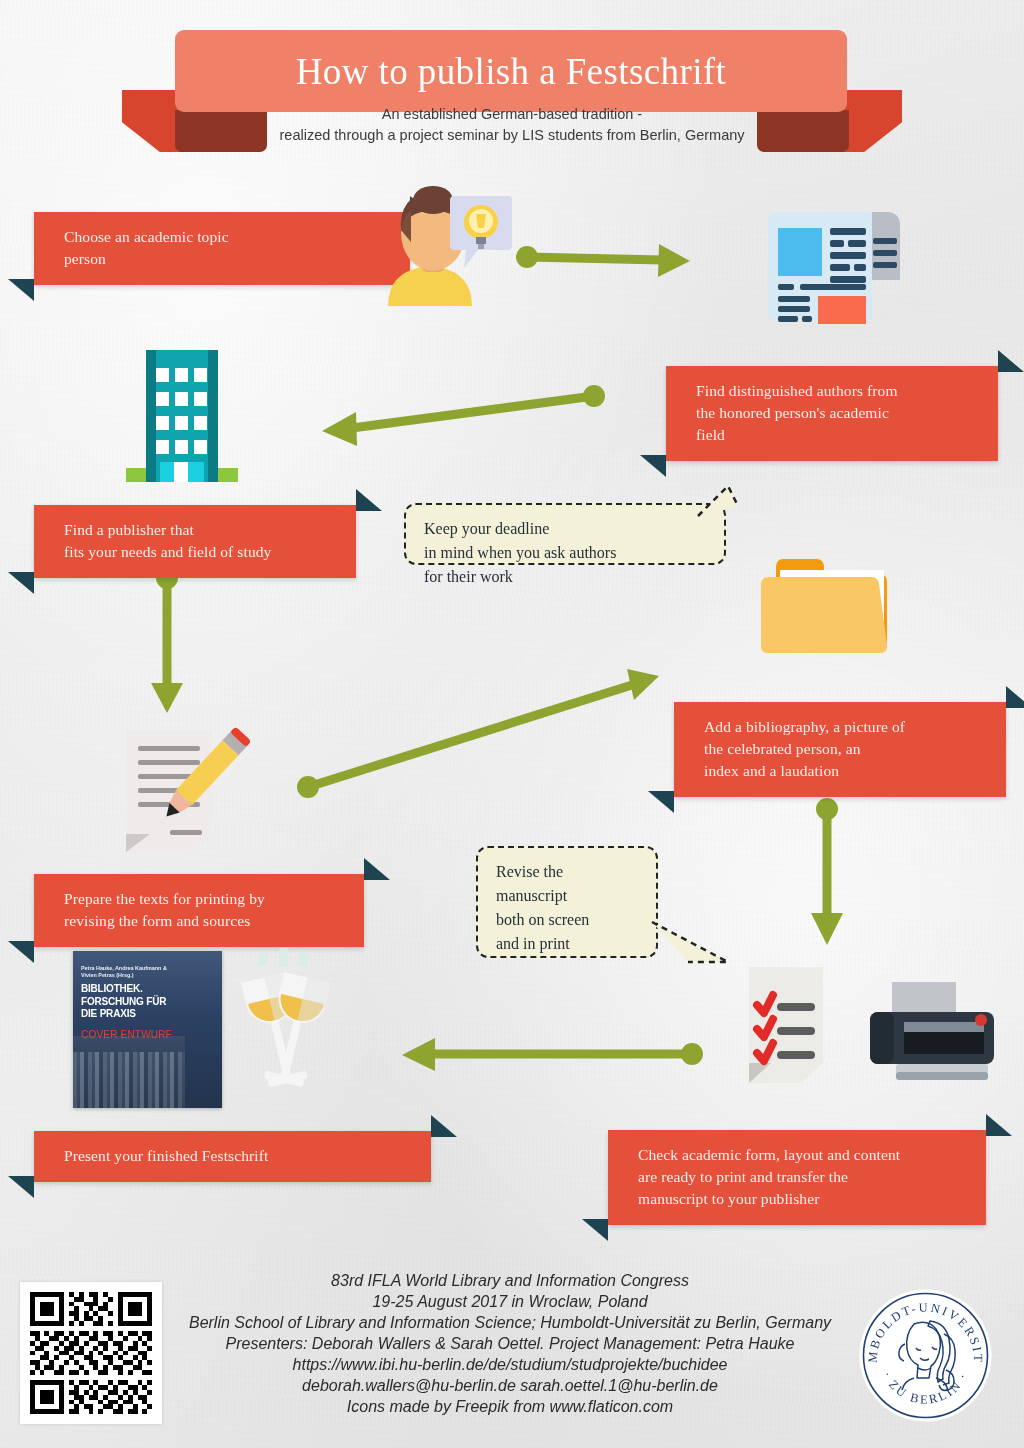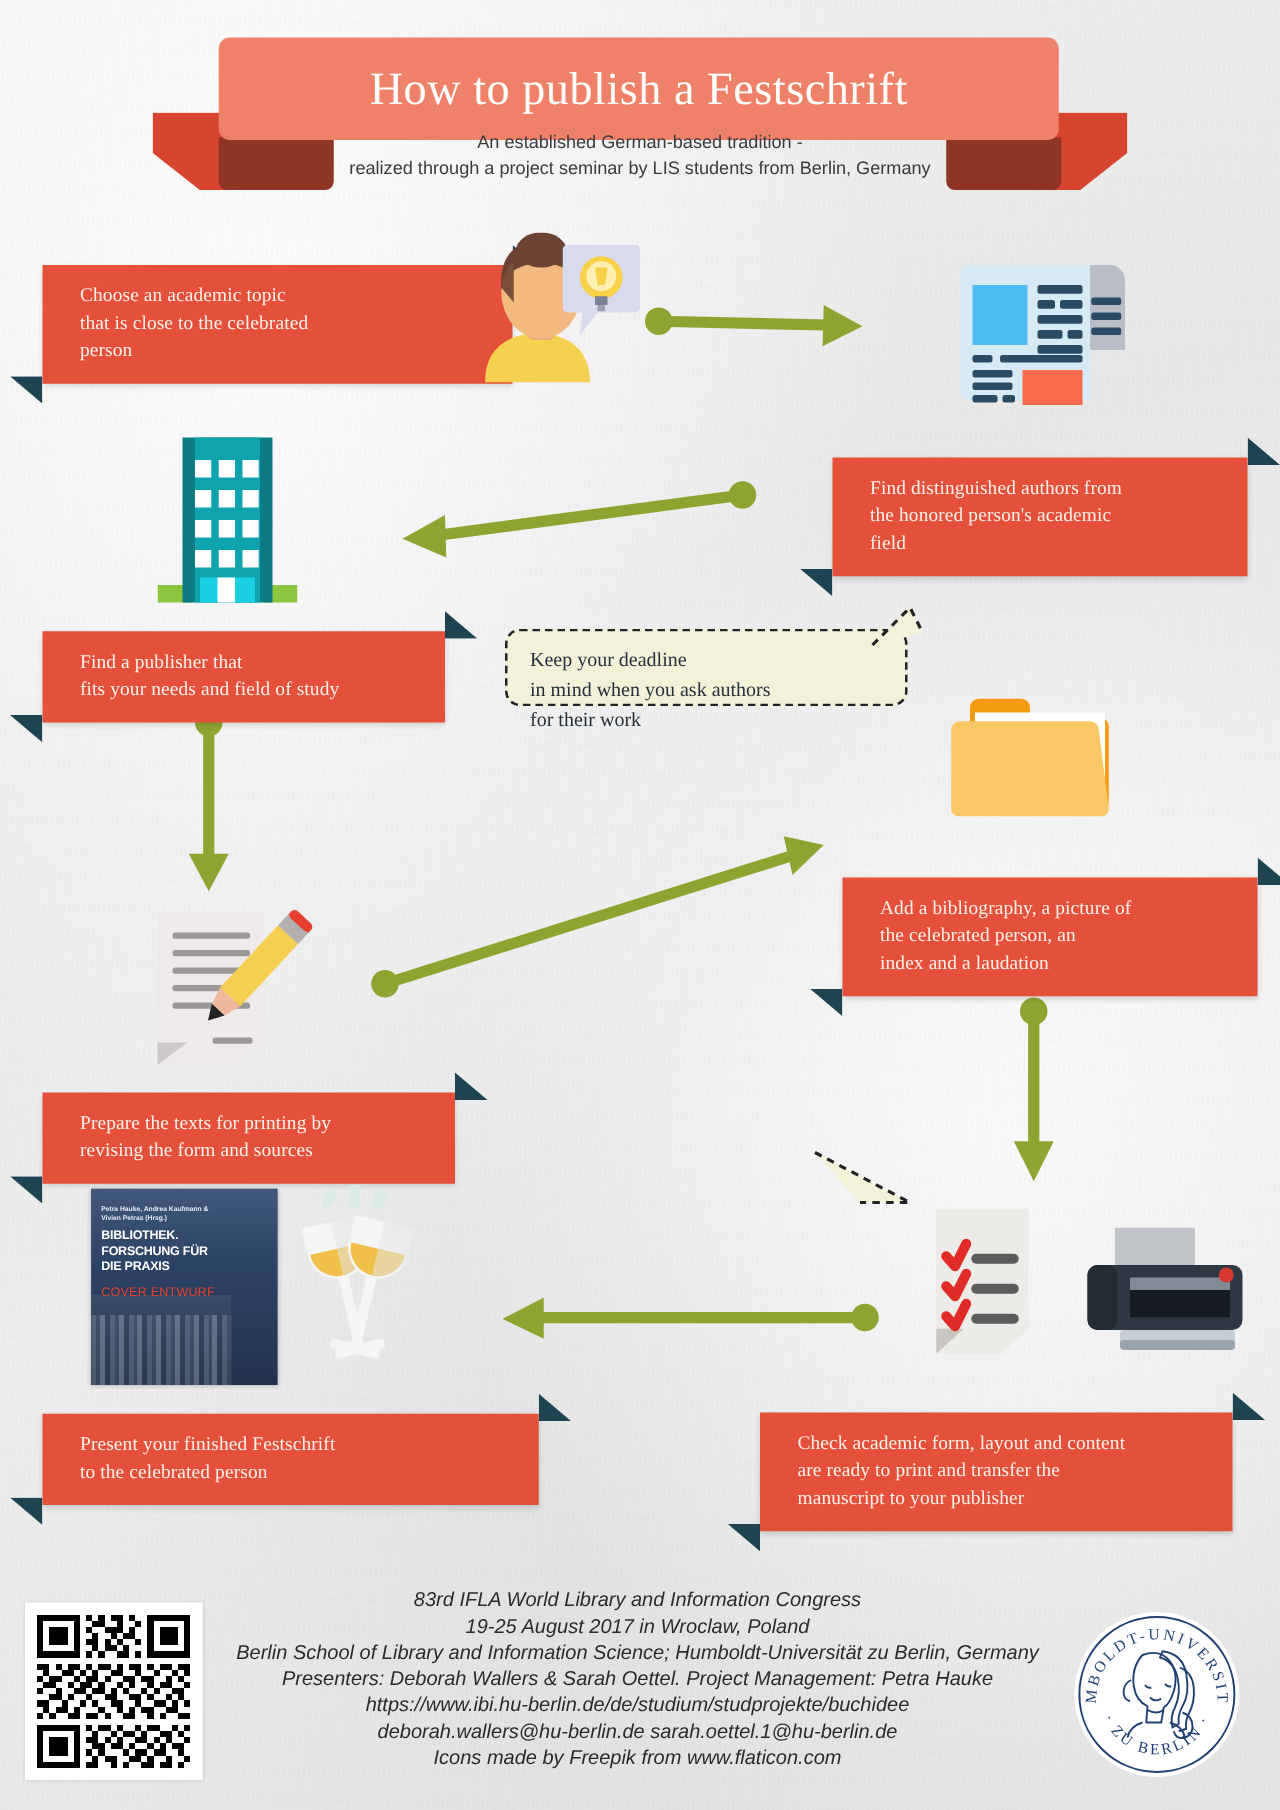--- a/index.html
+++ b/index.html
@@ -146,21 +146,20 @@
       <line class="arrowline" x1="692" y1="1054" x2="432" y2="1054"></line>
       <polygon class="arrowhead" points="435,1038 402,1055 435,1071"></polygon>
     </g>
   </svg>
 
   <div class="step" style="left:34px;top:212px;width:376px;">
     <div class="body">
       <div class="fold tr"></div>
       <div class="fold bl"></div>
       <p>Choose an academic topic</p>
-      <p>that is close to the celebrated</p>
       <p>person</p>
     </div>
   </div>
 
   <svg class="icon" style="left:378px;top:186px;" width="110" height="120" viewBox="0 0 110 120">
     <path d="M10 120 q0 -33 34 -39 h16 q34 6 34 39 z" fill="#f6d14f"></path>
     <rect x="44" y="62" width="22" height="24" rx="5" fill="#e8a977"></rect>
     <ellipse cx="55" cy="47" rx="32" ry="38" fill="#f3b97e"></ellipse>
     <path d="M23 46 q-3 -38 32 -40 q35 2 32 40 q-4 -20 -32 -22 q-28 2 -32 22z" fill="#6b4233"></path>
     <ellipse cx="55" cy="14" rx="20" ry="14" fill="#6b4233"></ellipse>
@@ -284,20 +283,28 @@
   <div class="step" style="left:674px;top:702px;width:332px;">
     <div class="body">
       <div class="fold tr"></div>
       <div class="fold bl"></div>
       <p>Add a bibliography, a picture of</p>
       <p>the celebrated person, an</p>
       <p>index and a laudation</p>
     </div>
   </div>
 
+  <div class="note" style="left:476px;top:846px;width:182px;height:112px;">
+    <p>
+      <span>Revise the</span><br>
+      <span>manuscript</span><br>
+      <span>both on screen</span><br>
+      <span>and in print</span>
+    </p>
+  </div>
   <svg class="icon" style="left:648px;top:918px;" width="86" height="58" viewBox="0 0 86 58">
     <path d="M4 4 L80 44 L40 44" fill="#f3f2d8" stroke="#232323" stroke-width="2.5" stroke-dasharray="6 5"></path>
   </svg>
 
   <div class="step" style="left:34px;top:874px;width:330px;">
     <div class="body">
       <div class="fold tr"></div>
       <div class="fold bl"></div>
       <p>Prepare the texts for printing by</p>
       <p>revising the form and sources</p>
@@ -384,21 +391,20 @@
       <p>are ready to print and transfer the</p>
       <p>manuscript to your publisher</p>
     </div>
   </div>
 
   <div class="step" style="left:34px;top:1131px;width:397px;">
     <div class="body">
       <div class="fold tr"></div>
       <div class="fold bl"></div>
       <p>Present your finished Festschrift</p>
-      <p>to the celebrated person</p>
     </div>
   </div>
 
   <div id="qr">
     <svg width="142" height="142" viewBox="0 0 29 29" shape-rendering="crispEdges">
       <rect width="29" height="29" fill="#fff"></rect>
       <g fill="#000">
         <path d="M2 2h7v7h-7z"></path>
           <rect x="3" y="3" width="5" height="5" fill="#fff"></rect>
           <path d="M4 4h3v3h-3z"></path>

